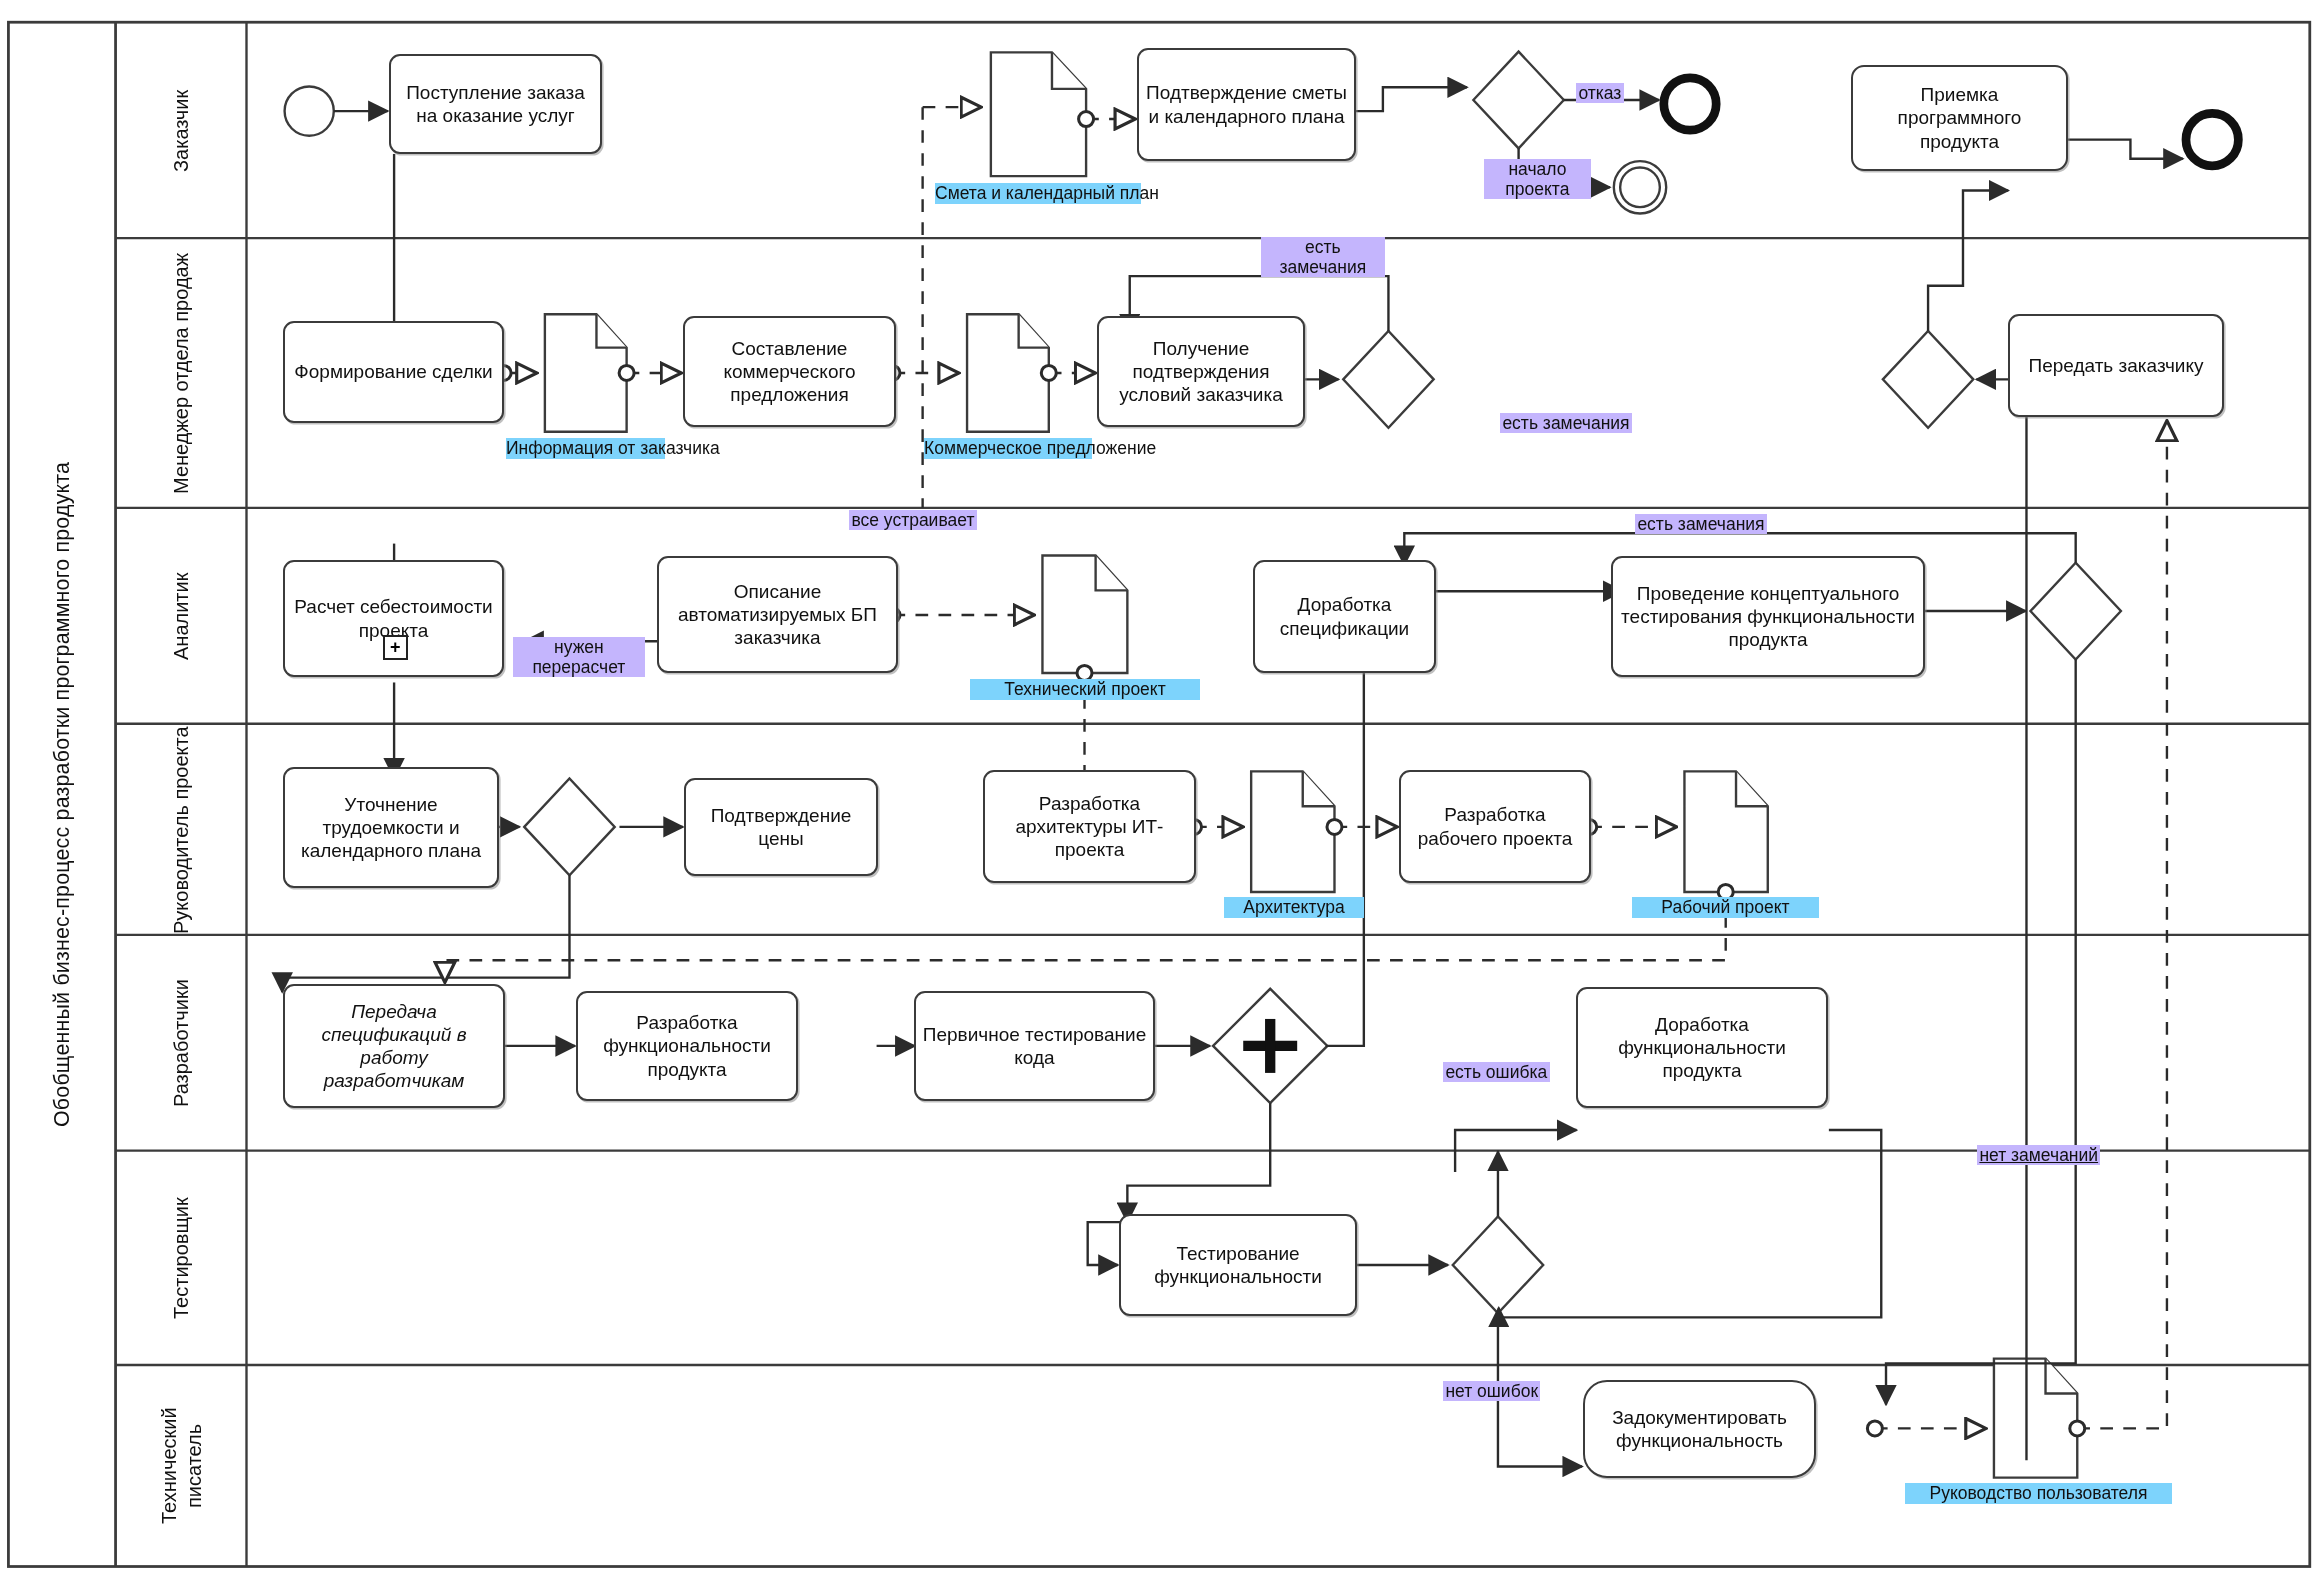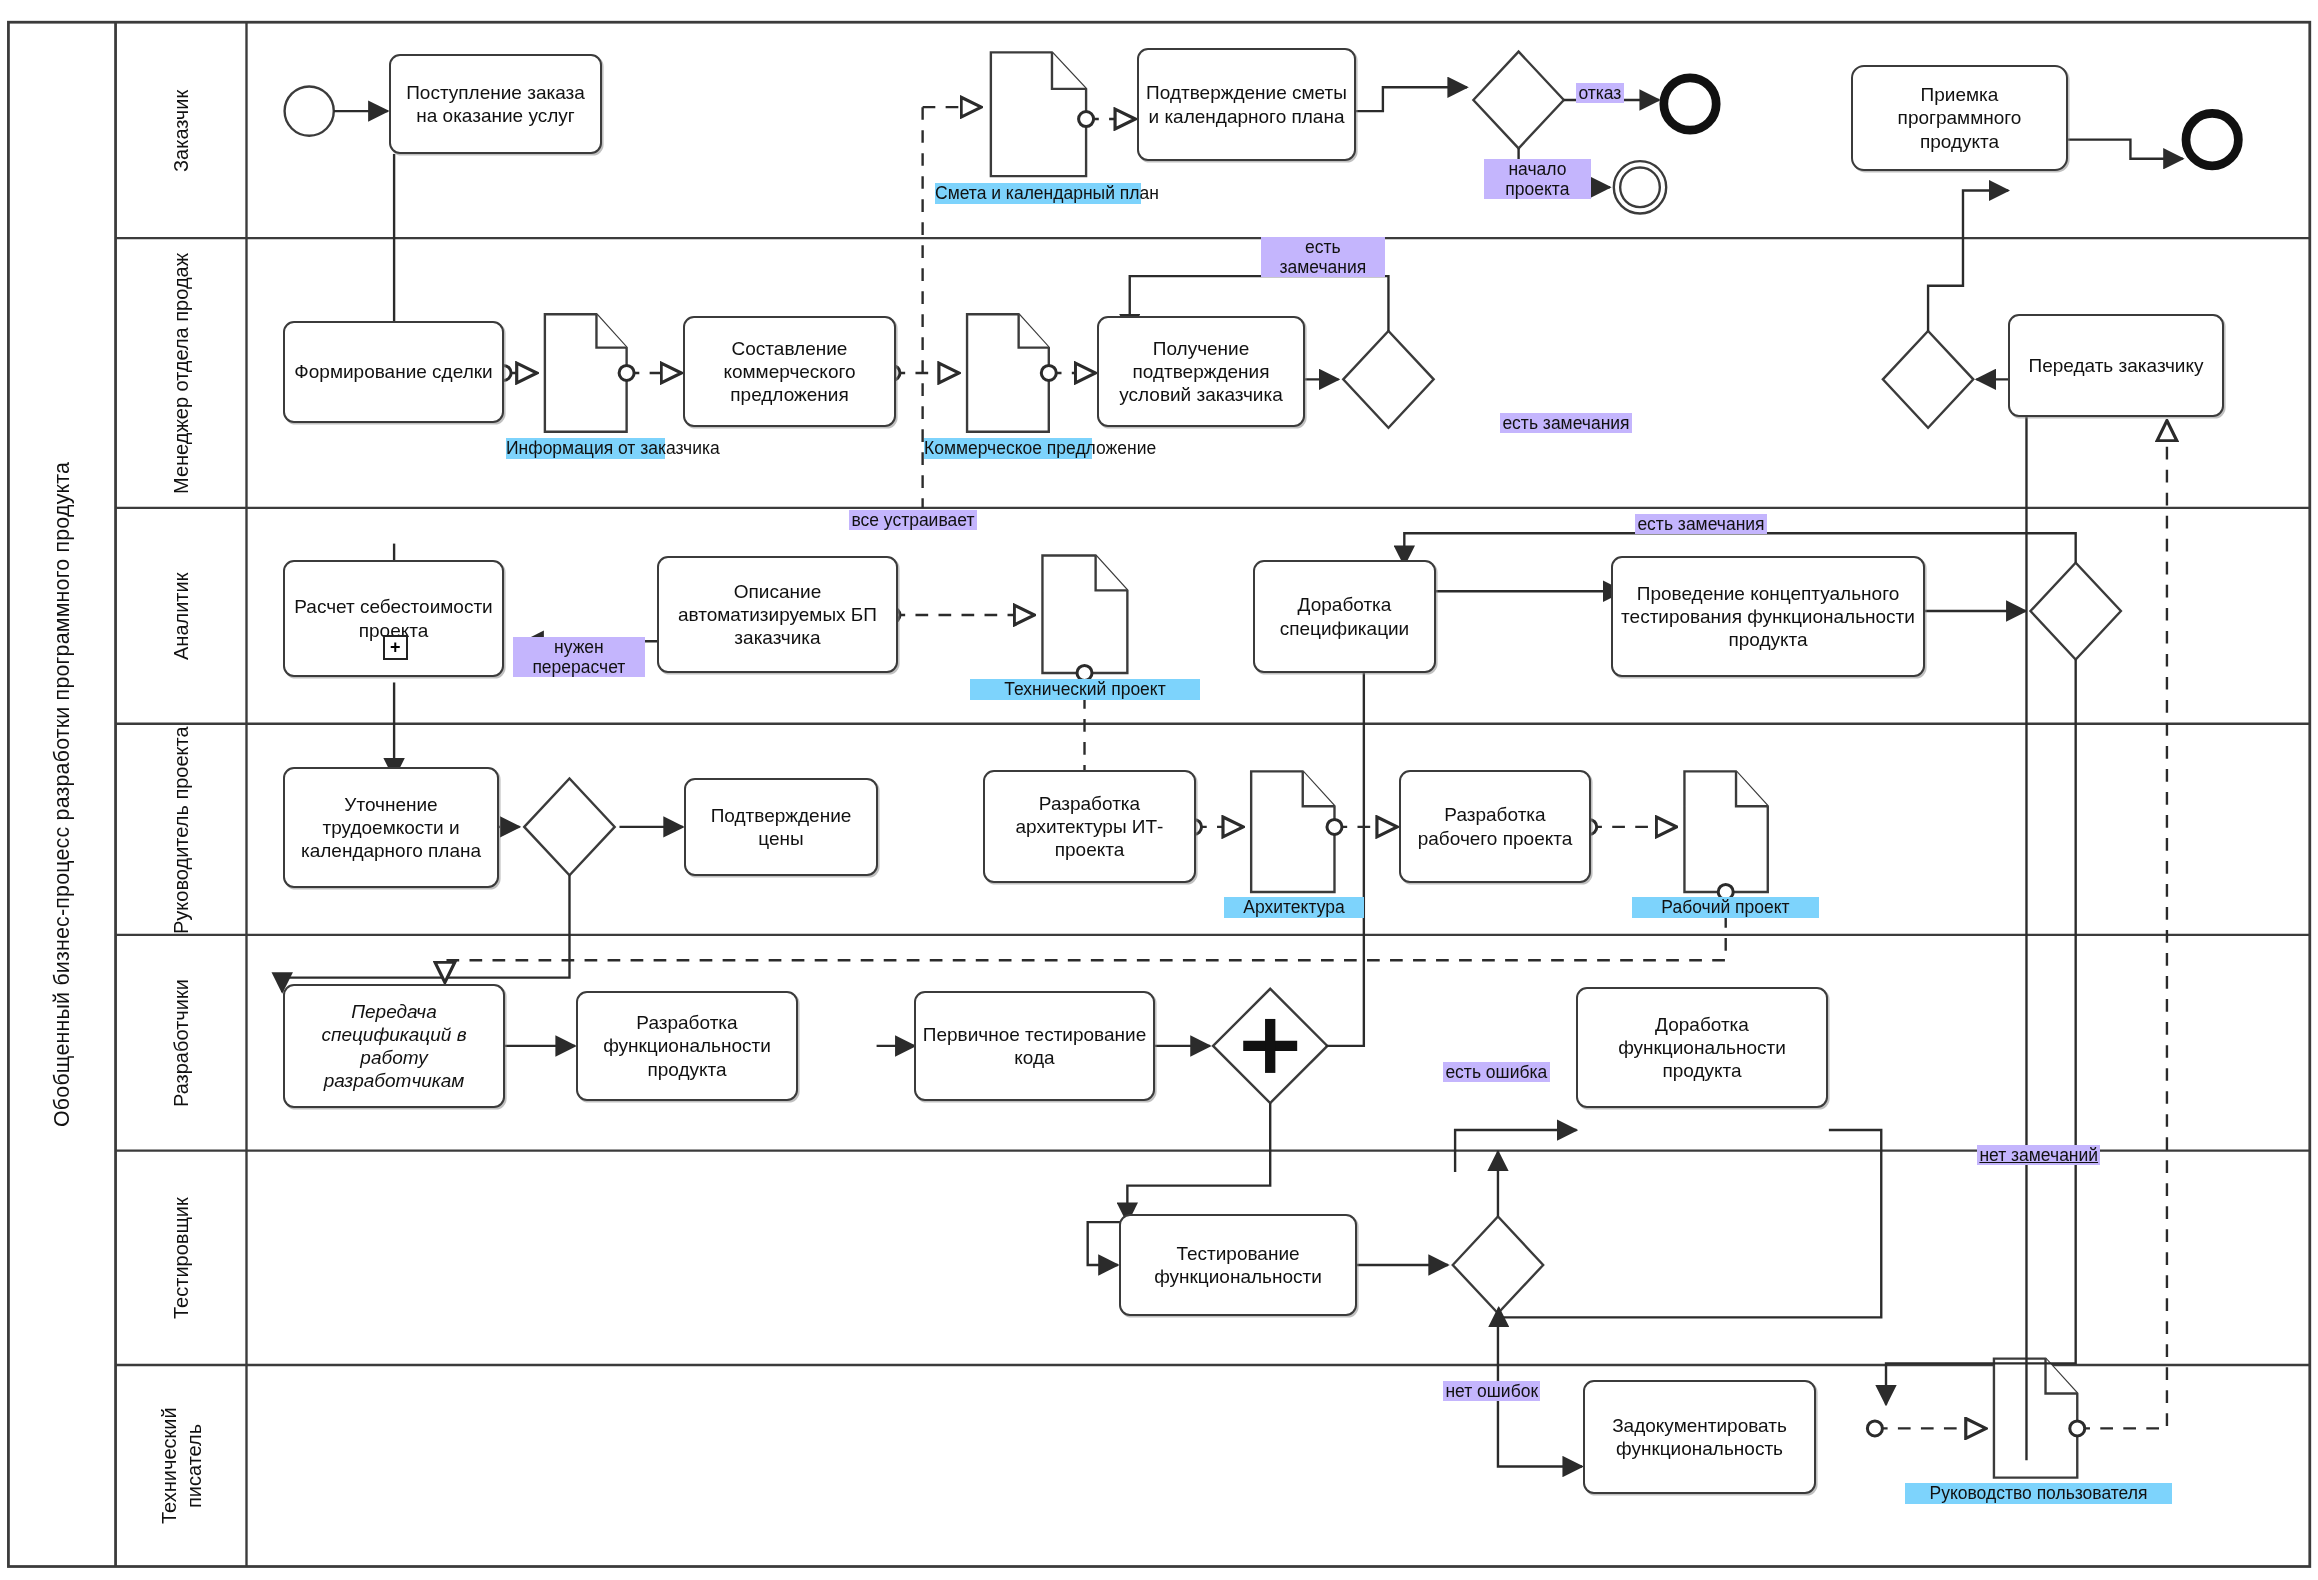--- a/index.html
+++ b/index.html
@@ -271,21 +271,21 @@
     <span>Первичное тестирование кода</span>
   </div>
   <div class="task" style="left:1576px;top:987px;width:252px;height:121px;">
     <span>Доработка функциональности продукта</span>
   </div>
 
   <div class="task" style="left:1119px;top:1214px;width:238px;height:102px;">
     <span>Тестирование функциональности</span>
   </div>
 
-  <div class="task" style="left:1583px;top:1380px;width:233px;height:114px;">
+  <div class="task" style="left:1583px;top:1380px;width:233px;height:98px;border-radius:24px;">
     <span>Задокументировать функциональность</span>
   </div>
 
   <div class="doc-label" style="left:935px;top:183px;width:206px;">Смета и
 календарный план</div>
   <div class="doc-label" style="left:506px;top:438px;width:159px;">Информация
 от заказчика</div>
   <div class="doc-label" style="left:924px;top:438px;width:168px;">Коммерческое
 предложение</div>
   <div class="doc-label" style="left:970px;top:679px;width:230px;">Технический проект</div>

